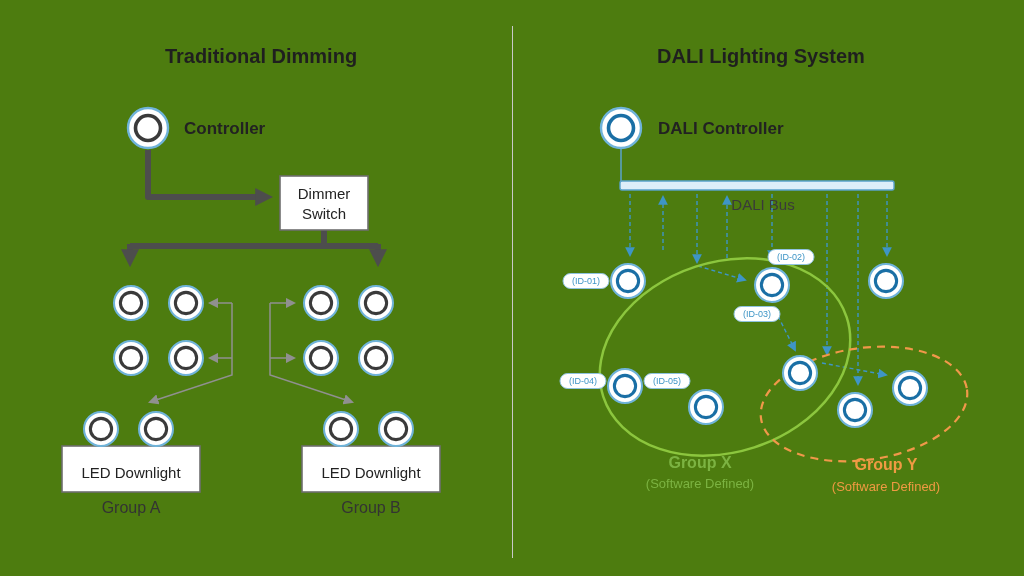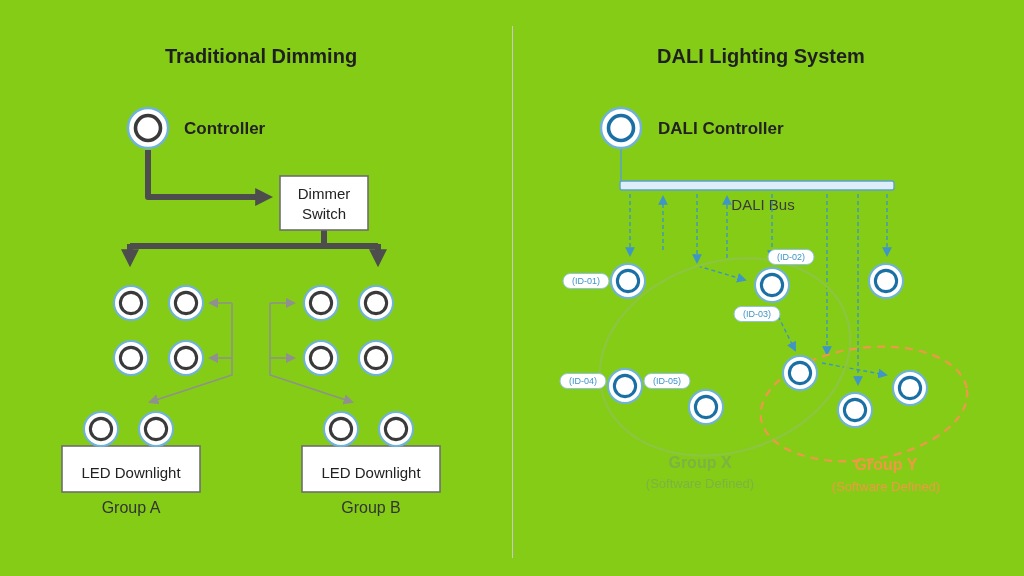--- a/index.html
+++ b/index.html
@@ -1,16 +1,16 @@
 <!DOCTYPE html>
 <html><head>
 <meta charset="utf-8">
 <style>
   html,body{margin:0;padding:0;background:#ffffff;}
-  #stage{position:relative;width:1024px;height:576px;background:#84cc16;overflow:hidden;
+  #stage{position:relative;width:1024px;height:576px;background:#4d7c0f;overflow:hidden;
          font-family:"Liberation Sans", sans-serif;}
   svg{position:absolute;left:0;top:0;}
   text{font-family:"Liberation Sans", sans-serif;fill:#2b2b2b;}
   .title{font-size:20px;font-weight:bold;fill:#1f1f1f;}
   .lbl{font-size:17px;font-weight:600;fill:#222;}
   .boxlbl{font-size:15px;font-weight:500;fill:#222;}
   .grplbl{font-size:16px;fill:#333;}
   .buslbl{font-size:15px;fill:#3a3a3a;}
   .idtxt{font-size:9px;fill:#3e95c6;}
   .greentxt{fill:#7cb342;font-size:16px;font-weight:600;}

